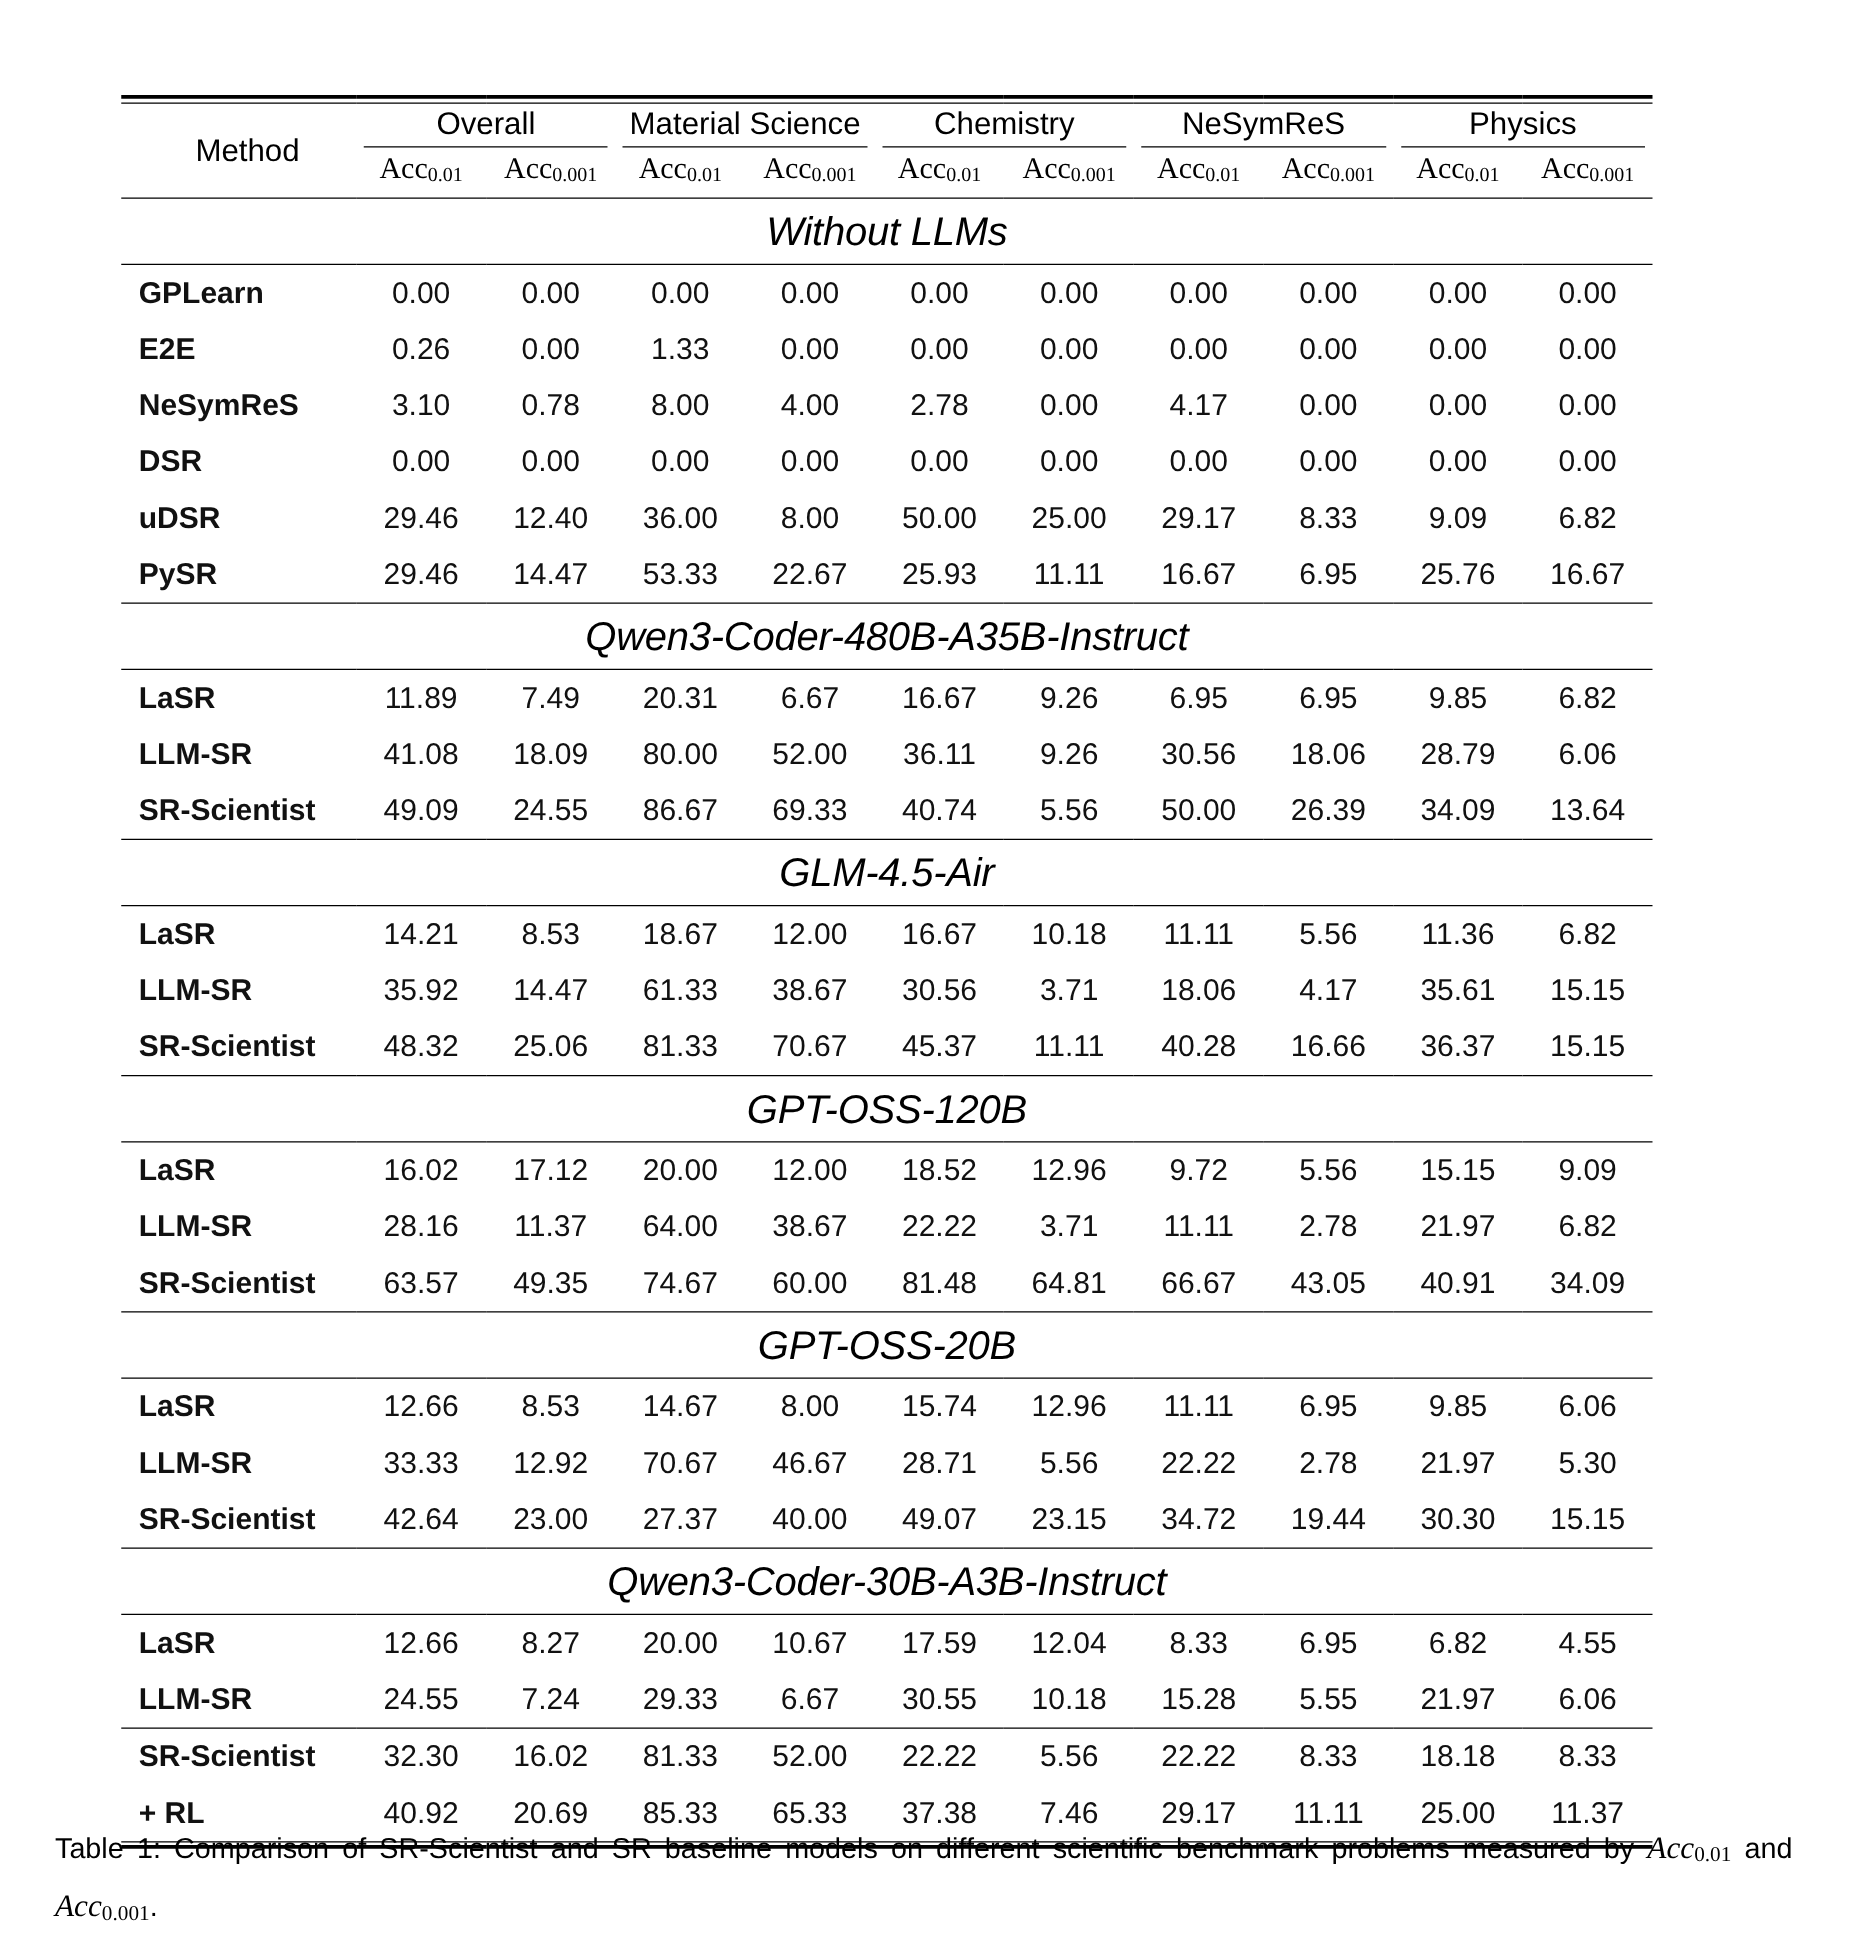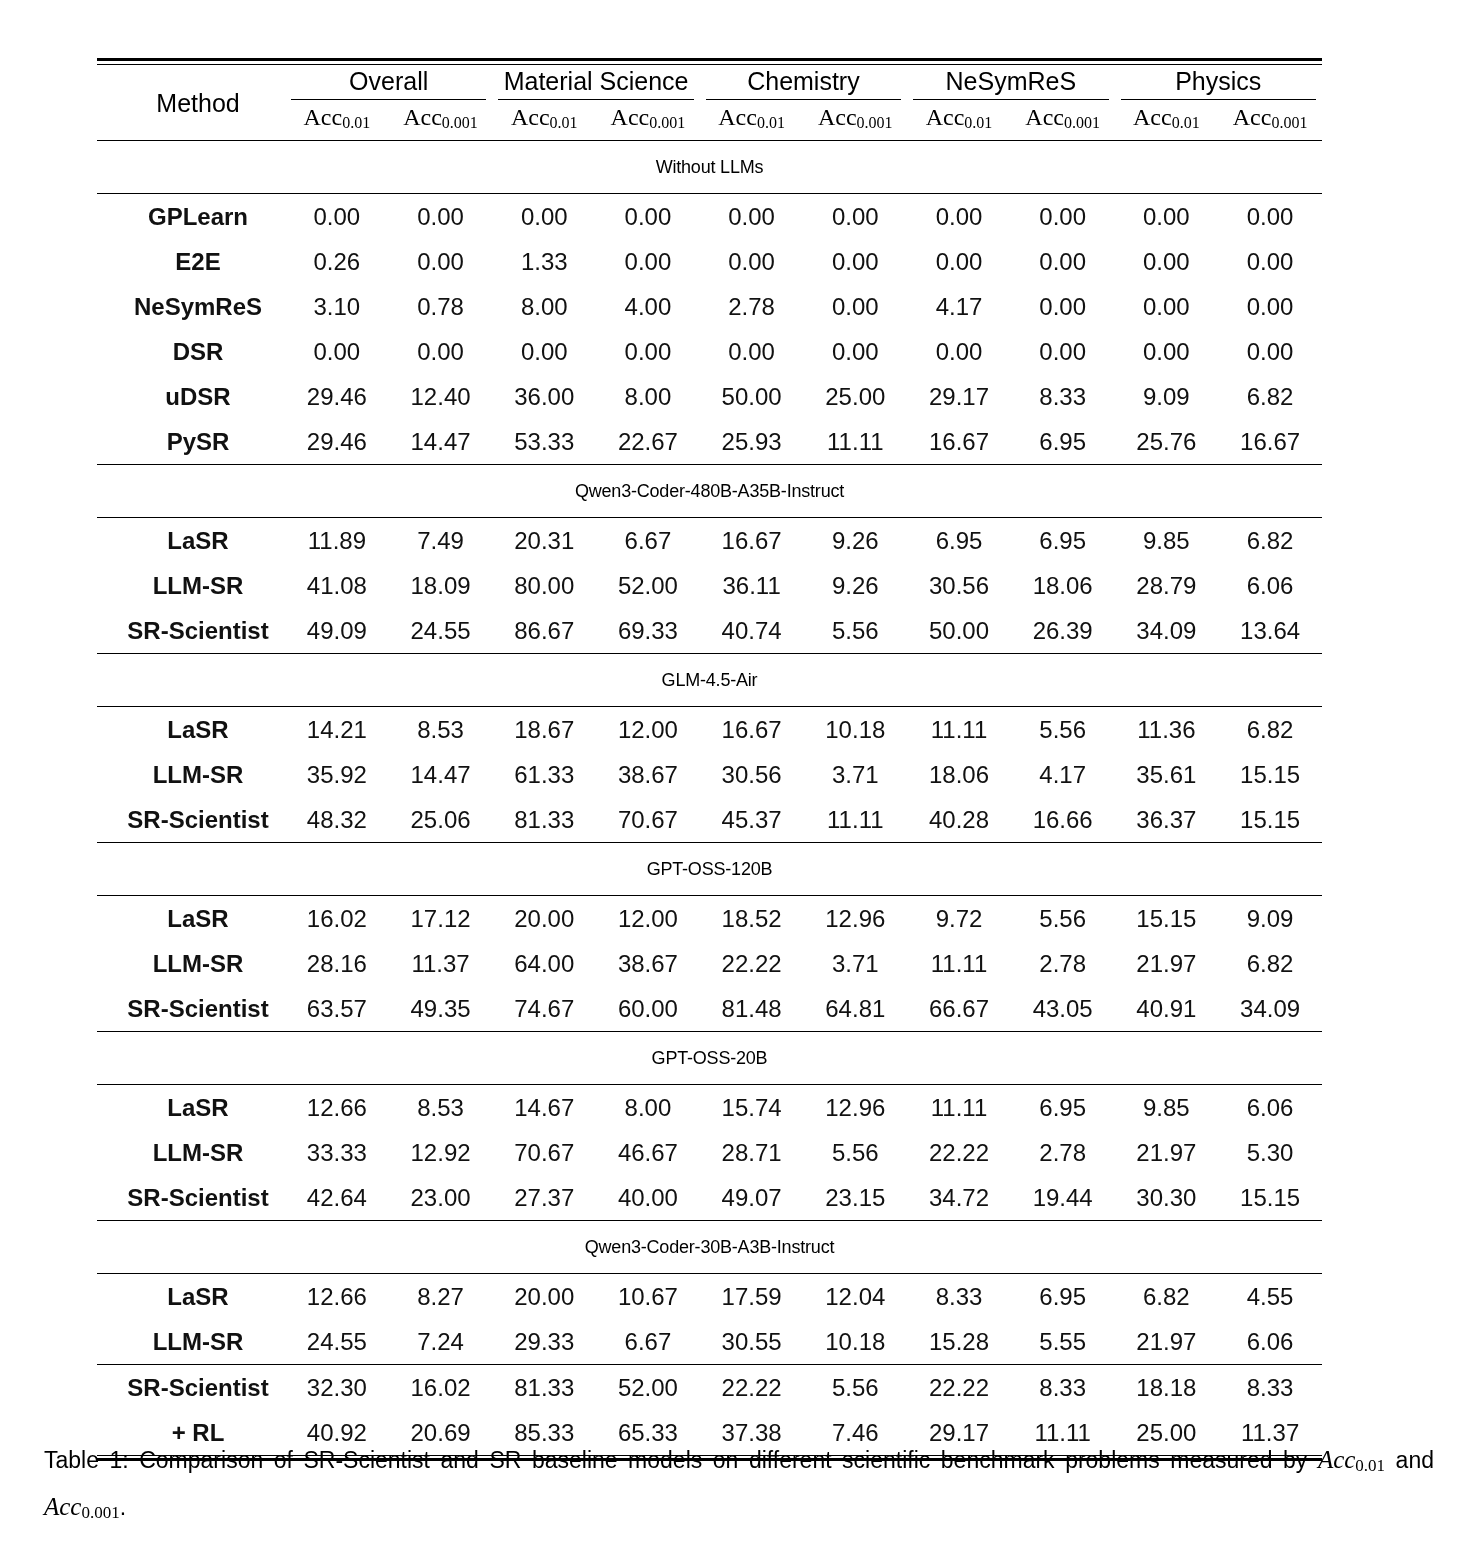--- a/index.html
+++ b/index.html
@@ -10,21 +10,21 @@
   body {
     width: 1480px;
     height: 1552px;
     font-family: "Liberation Sans", sans-serif;
     color: #000000;
     position: relative;
     overflow: hidden;
   }
   .page {
     position: absolute;
-    left: 0; top: 0;
+    left: 0; top: 18px;
     width: 1480px;
     height: 1166px;
   }
   table.tbl {
     position: absolute;
     left: 97px;
     top: 58px;
     width: 1225px;
     border-collapse: collapse;
     font-size: 21px;
@@ -74,33 +74,34 @@
   }
   .sub-hdr sub {
     font-size: 16px;
     vertical-align: baseline;
     position: relative;
     bottom: -3px;
   }
   
   .section-row td {
     font-weight: bold;
-    font-size: 18px;
+    font-style: italic;
+    font-size: 32px;
     height: 52px;
     text-align: center;
     letter-spacing: -0.2px;
   }
   
   tr.data td {
     height: 45px;
     font-size: 24px;
     color: #111;
   }
   tr.data td.method {
-    text-align: center;
+    text-align: left;
     font-weight: bold;
     padding-left: 14px !important;
     font-size: 24px;
     white-space: nowrap;
   }
   td.b { font-weight: bold; }
   
   col.c-method { width: 188px; }
   col.c-val { width: 103.7px; }
   

